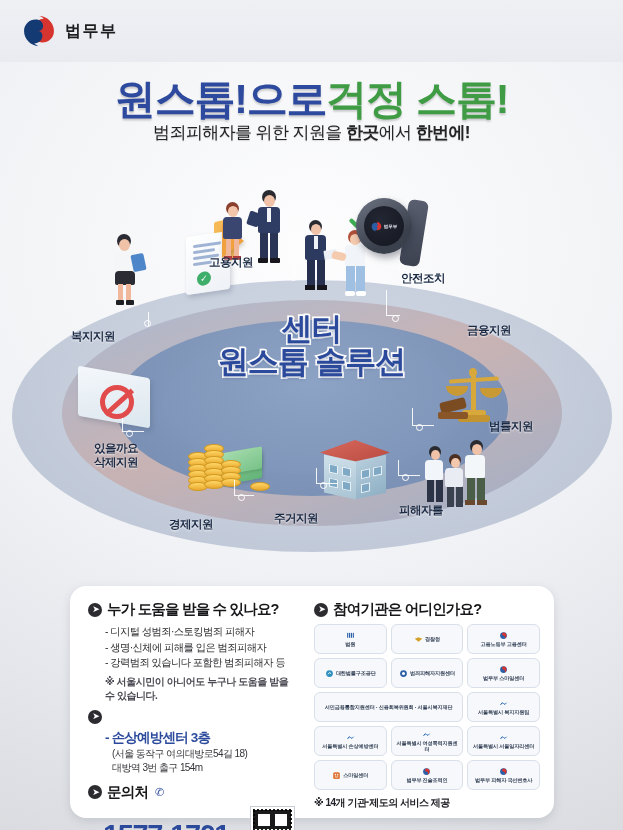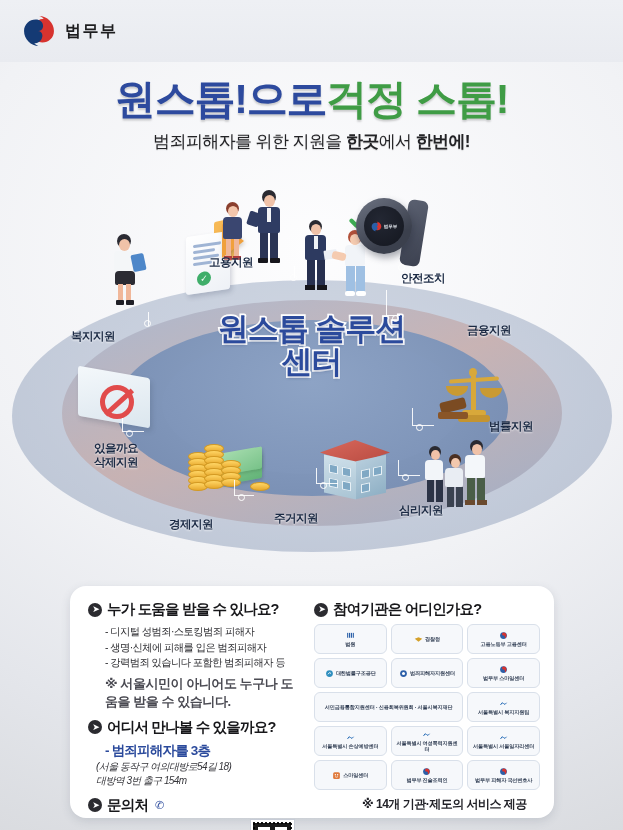--- a/index.html
+++ b/index.html
@@ -37,21 +37,20 @@
     text-align: center;
   }
   #headline {
     font-size: 41px; font-weight: 900; line-height: 1.06;
     letter-spacing: -1.2px;
     text-shadow: 0 2px 2px rgba(0,0,0,0.18);
   }
   .hl-blue { color: #2d4a9e; }
   .hl-green { color: #3f9c45; }
   #subheadline {
-    margin-top: 9px;
     font-size: 17px; color: #232326; letter-spacing: -0.6px;
     text-shadow: 0 1px 1px rgba(0,0,0,0.14);
   }
   #subheadline b { font-weight: 900; }
 
   
   #stage {
     position: absolute; top: 172px; left: 0; width: 623px; height: 400px;
   }
   
@@ -268,30 +267,30 @@
     display:flex; align-items:center; justify-content:center;
     font-size: 9px; line-height: 1; flex: 0 0 auto;
     padding-left: 1px;
   }
   .bullets { margin: 0 0 4px 17px; }
   .bullets li {
     list-style: none; font-size: 10.3px; color: #2a2a2e;
     letter-spacing: -0.55px; line-height: 1.52; white-space: nowrap;
   }
   .note {
-    margin-left: 17px; font-size: 13px; color: #4a4a52;
+    margin-left: 17px; font-size: 10px; color: #4a4a52;
     letter-spacing: -0.45px; font-weight: 700; margin-bottom: 7px;
   }
   .addr-main {
     margin-left: 17px; font-size: 13.5px; font-weight: 900;
     color: #2b4a9c; letter-spacing: -0.8px; margin-top: 2px;
   }
   .addr-sub {
-    margin-left: 8px; font-size: 10px; color: #35353a;
-    letter-spacing: -0.6px; line-height: 1.45; font-style: italic;
+    margin-left: 24px; font-size: 10px; color: #35353a;
+    letter-spacing: -0.6px; line-height: 1.45;
   }
   #contact-row { margin-top: 7px; }
   #phone-line {
     display:flex; align-items:flex-end; justify-content:space-between;
     margin-left: 15px; margin-top: 1px;
   }
   #phone-number {
     font-size: 29px; font-weight: 900; color: #2b4a9c;
     letter-spacing: -1.4px; line-height: 1;
   }
@@ -325,22 +324,22 @@
   }
   .org-box.span2 { grid-column: span 2; }
   .org-txt {
     font-size: 5.2px; color: #2f3c52; font-weight: 700;
     letter-spacing: -0.2px; line-height: 1.25; text-align:center;
   }
   .org-mark { width: 9px; height: 9px; flex: 0 0 auto; }
   .org-stack { display:flex; flex-direction:column; align-items:center; gap:1px; }
   .org-inline { display:flex; align-items:center; gap:2px; flex-wrap:wrap; justify-content:center; }
   #org-note {
-    margin-top: 6px; font-size: 12px; font-weight: 800;
-    color: #222228; letter-spacing: -0.5px; margin-left: 48px;
+    margin-top: 6px; font-size: 10px; font-weight: 800;
+    color: #222228; letter-spacing: -0.5px;
   }
 </style>
 </head>
 <body>
 
 <div id="poster">
 
   <div id="header-band"></div>
   <div id="logo-row">
     <svg class="taegeuk" viewBox="0 0 100 100">
@@ -554,52 +553,51 @@
     <div class="connector" style="left:398px; top:288px; width:22px; height:16px;"></div>
     <div class="connector" style="left:316px; top:296px; width:22px; height:16px;"></div>
     <div class="connector" style="left:234px; top:308px; width:20px; height:16px;"></div>
     <div class="connector" style="left:122px; top:246px; width:22px; height:14px;"></div>
 
     <div class="node-label" style="left:56px;  top:158px; width:74px;">복지지원</div>
     <div class="node-label" style="left:190px; top:84px;  width:82px;">고용지원</div>
     <div class="node-label" style="left:382px; top:100px; width:82px;">안전조치</div>
     <div class="node-label" style="left:448px; top:152px; width:82px;">금융지원</div>
     <div class="node-label" style="left:470px; top:248px; width:82px;">법률지원</div>
-    <div class="node-label" style="left:380px; top:332px; width:82px;">심리지원</div>
+    <div class="node-label" style="left:380px; top:332px; width:82px;">피해자를</div>
     <div class="node-label" style="left:255px; top:340px; width:82px;">주거지원</div>
     <div class="node-label" style="left:150px; top:346px; width:82px;">경제지원</div>
     <div class="node-label" style="left:68px;  top:270px; width:96px;">있을까요
 삭제지원</div>
 
     <div id="center-text">
+      <div id="ct-l3">센터</div>
       <div id="ct-l2">원스톱 솔루션</div>
-      <div id="ct-l3">센터</div>
     </div>
   </div>
 
   <div id="info-card">
 
     <div id="col-left">
 
       <div class="q-head">
         <span class="arrow-ico">➤</span>
         <span>누가 도움을 받을 수 있나요?</span>
       </div>
       <ul class="bullets">
         <li>- 디지털 성범죄·스토킹범죄 피해자</li>
         <li>- 생명·신체에 피해를 입은 범죄피해자</li>
         <li>- 강력범죄 있습니다 포함한 범죄피해자 등</li>
       </ul>
       <div class="note">※ 서울시민이 아니어도 누구나 도움을 받을 수 있습니다.</div>
 
       <div class="q-head">
         <span class="arrow-ico">➤</span>
-        <span>어디서 만나볼 수 있을까요?</span>
-      </div>
-      <div class="addr-main">- 범죄피해자를 3층</div>
+      </div>
+      <div class="addr-main">- 손상예방센터 3층</div>
       <div class="addr-sub">(서울 동작구 여의대방로54길 18)</div>
       <div class="addr-sub">대방역 3번 출구 154m</div>
 
       <div id="contact-row">
         <div class="q-head">
           <span class="arrow-ico">➤</span>
           <span>문의처</span>
           <span class="phone-ico">✆</span>
         </div>
         <div id="phone-line">

